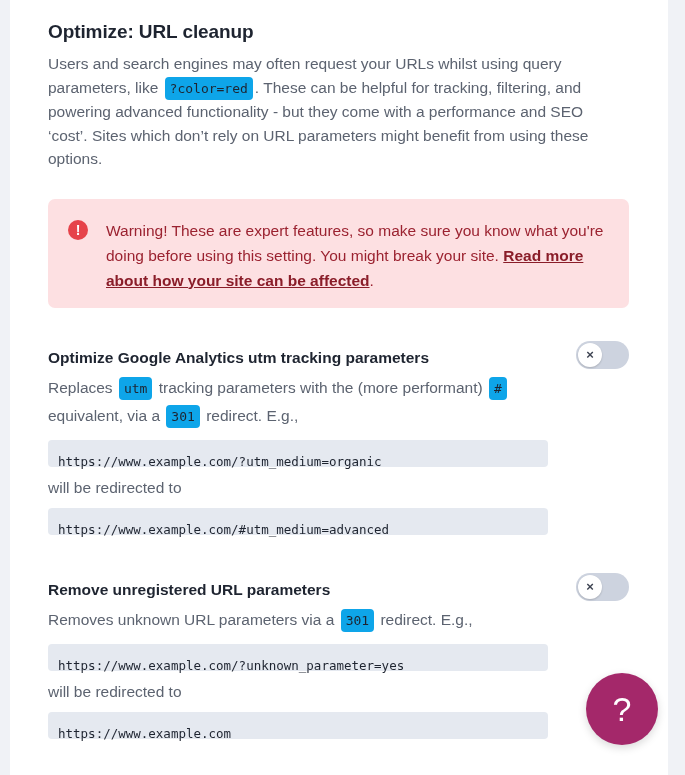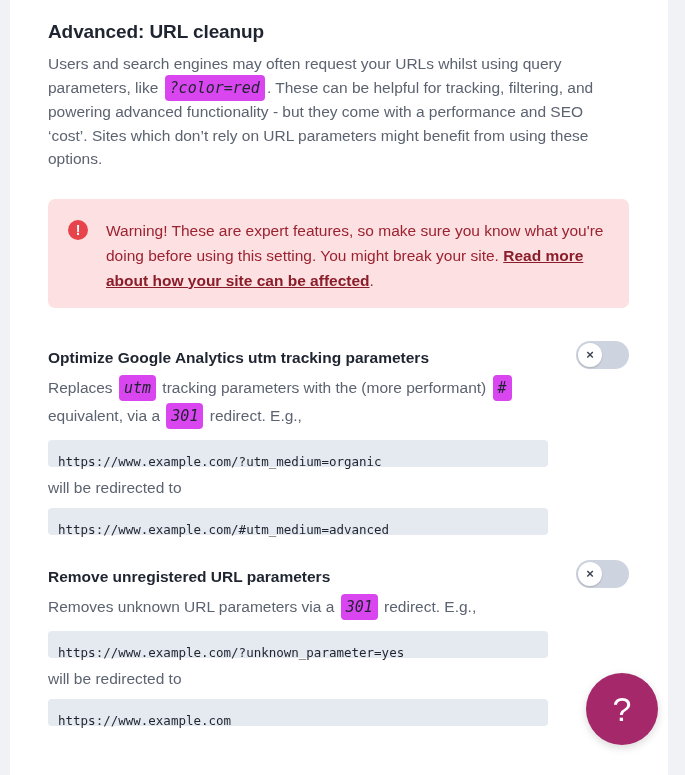--- a/index.html
+++ b/index.html
@@ -16,23 +16,23 @@
     .section-title {
       font-size: 19px; font-weight: 700; color: #1e2430;
       margin-top: 1px; line-height: 22px; letter-spacing: -0.1px;
     }
     .intro {
       margin-top: 9px; width: 560px;
       font-size: 15.5px; line-height: 23.5px; color: #5c6370;
     }
     code.inline {
       font-family: "DejaVu Sans Mono", "Liberation Mono", monospace;
-      font-size: 15px; color: #1e2430;
-      background: #d946ef; border-radius: 4px;
-      padding: 4px 5px; margin: 0 2px; font-style: italic;
+      font-size: 13px; color: #1e2430;
+      background: #0ea5e9; border-radius: 4px;
+      padding: 4px 5px; margin: 0 2px;
     }
     .warning {
       margin-top: 28px; width: 581px; height: 109px;
       background: #fde0e2; border-radius: 7px;
       padding: 19px 20px 0 20px;
       display: flex; gap: 18px;
     }
     .warn-icon {
       flex: 0 0 20px; width: 20px; height: 20px; border-radius: 50%;
       background: #e6434a; color: #fff; margin-top: 2px;
@@ -40,21 +40,21 @@
       font-size: 14px; font-weight: 700; line-height: 1;
     }
     .warn-text {
       font-size: 15.5px; line-height: 25px; color: #9b2230; width: 505px;
     }
     .warn-text a {
       color: #8a1d29; font-weight: 700; text-decoration: underline;
     }
     .setting { position: relative; width: 581px; }
     .setting.s1 { margin-top: 40px; }
-    .setting.s2 { margin-top: 32px; }
+    .setting.s2 { margin-top: 45px; }
     .setting-title {
       font-size: 15.5px; font-weight: 700; color: #1e2430; line-height: 20px;
     }
     .setting-desc {
       margin-top: 6px; width: 470px;
       font-size: 15.5px; line-height: 27px; color: #5c6370;
     }
     .codeblock {
       width: 500px; height: 27px; background: #e5e9f0; border-radius: 4px;
       font-family: "DejaVu Sans Mono", "Liberation Mono", monospace;
@@ -82,21 +82,21 @@
       background: #a4286a; color: #ffffff;
       display: flex; align-items: center; justify-content: center;
       font-size: 34px; font-weight: 300; cursor: pointer;
       box-shadow: 0 3px 8px rgba(0,0,0,0.15);
     }
   </style>
 </head>
 <body>
 
 <div class="card">
-  <h2 class="section-title">Advanced: URL cleanup</h2>
+  <h2 class="section-title">Optimize: URL cleanup</h2>
   <p class="intro"><span>Users and search engines may often request your URLs whilst using query parameters, like</span> <code class="inline">?color=red</code><span>. These can be helpful for tracking, filtering, and powering advanced functionality - but they come with a performance and SEO ‘cost’. Sites which don’t rely on URL parameters might benefit from using these options.</span></p>
 
   <div class="warning">
     <div class="warn-icon">!</div>
     <div class="warn-text"><span>Warning! These are expert features, so make sure you know what you're doing before using this setting. You might break your site.</span> <a href="#">Read more about how your site can be affected</a><span>.</span></div>
   </div>
 
   <div class="setting s1">
     <div class="setting-title">Optimize Google Analytics utm tracking parameters</div>
     <div class="toggle">

